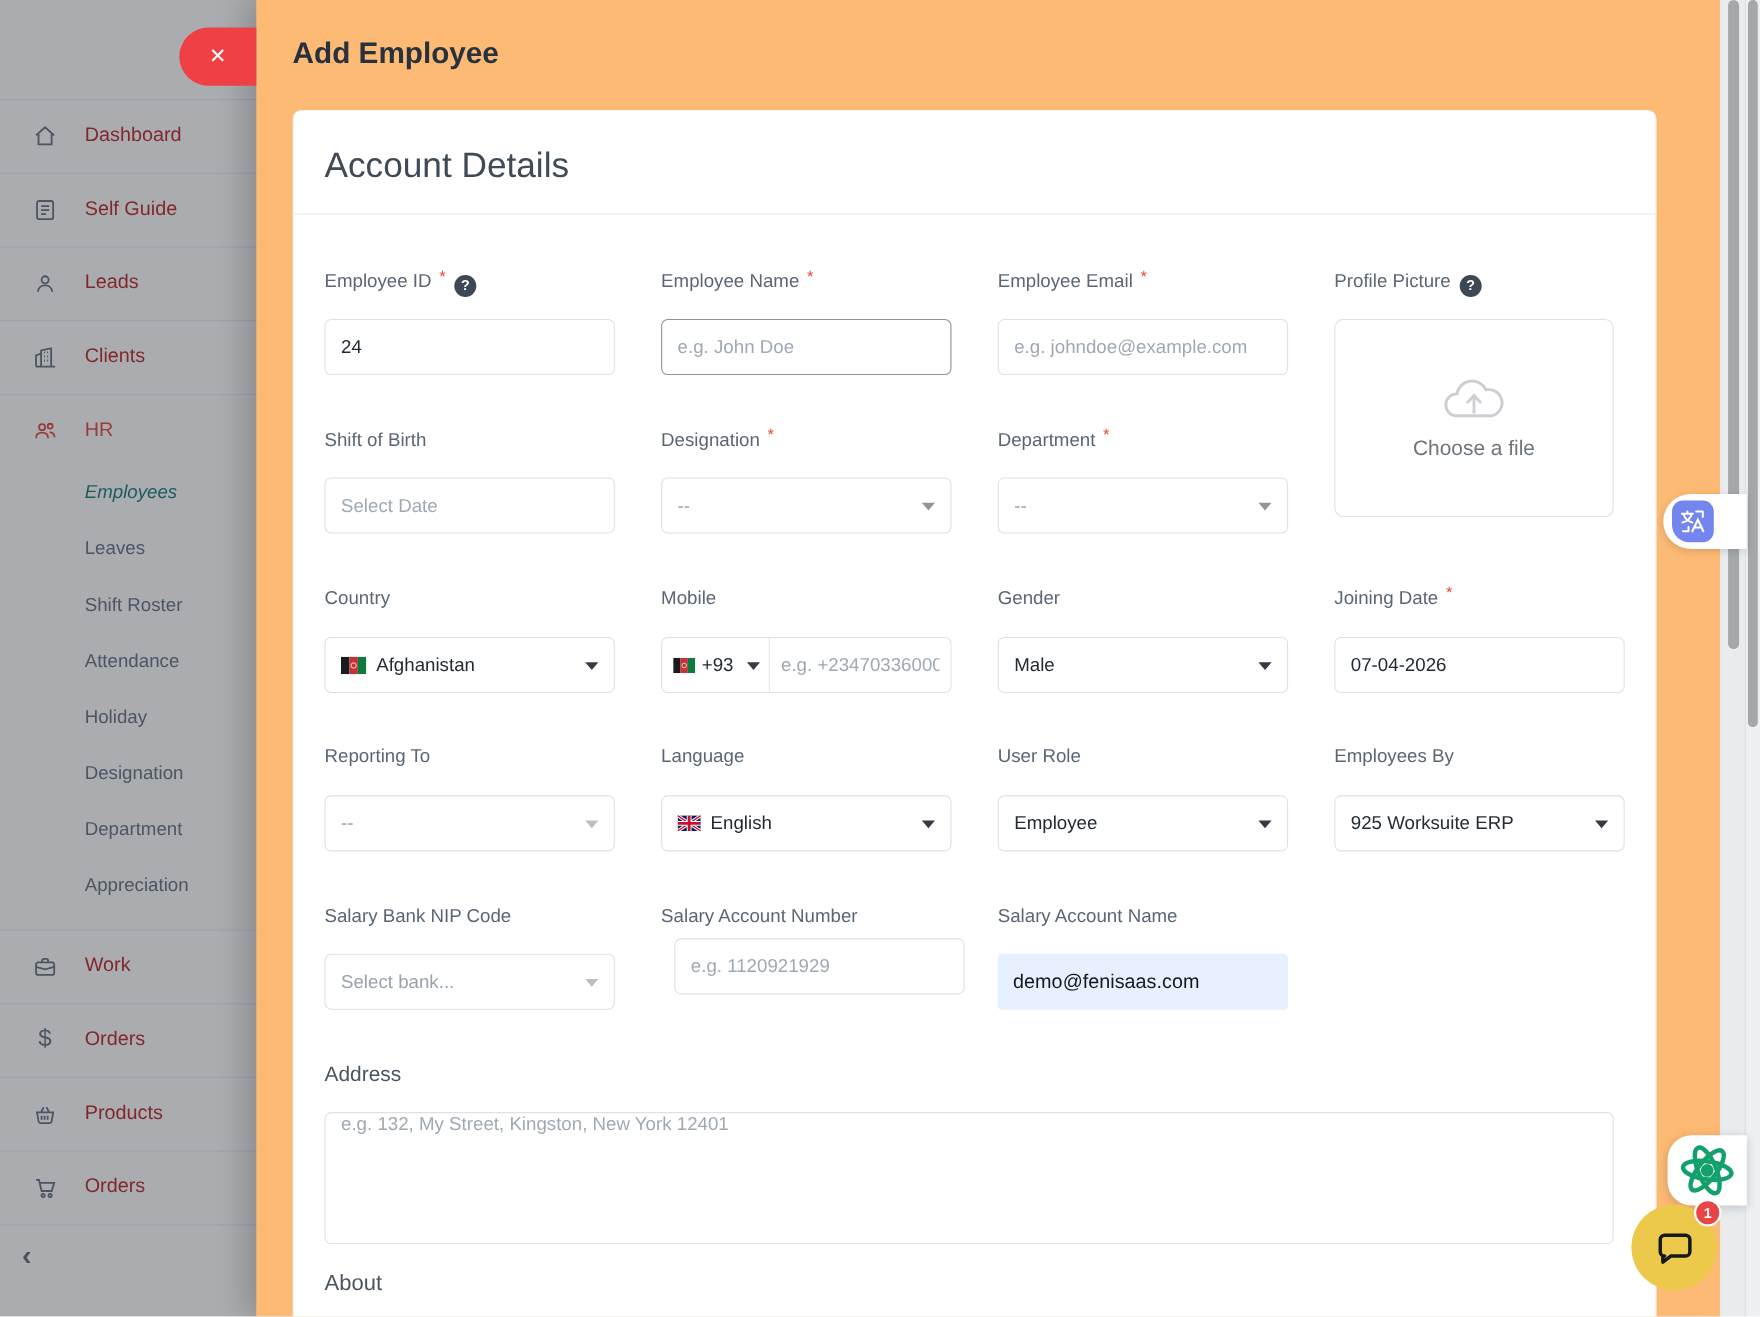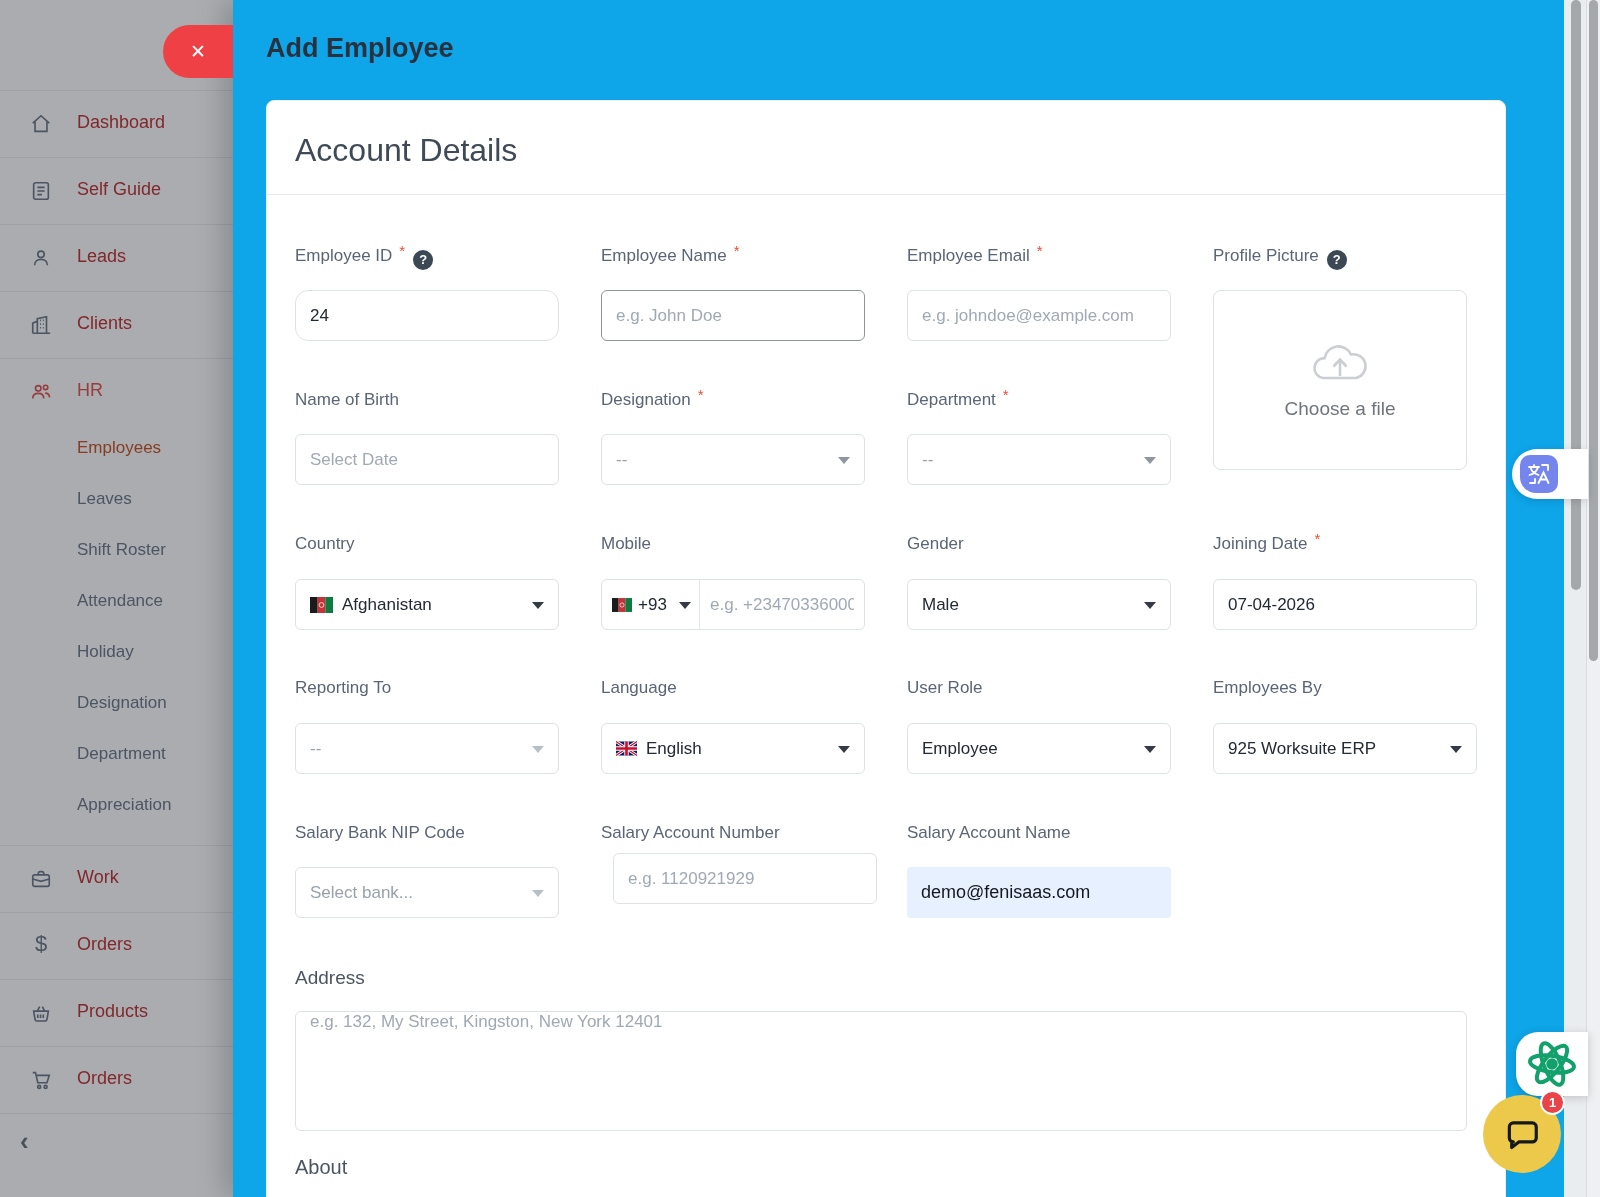--- a/index.html
+++ b/index.html
@@ -12,31 +12,31 @@
   .sb-head { position:absolute; left:0; top:0; width:233px; height:90px; }
   .sb-company { position:absolute; left:24px; top:14px; font-size:21px; font-weight:700; color:#2c3440; white-space:nowrap; }
   .sb-ws { position:absolute; left:24px; top:48px; display:flex; align-items:center; gap:9px; }
   .sb-dot { width:11px; height:11px; border-radius:50%; background:#2bc550; }
   .sb-ws-label { font-size:17px; color:#8a94a0; white-space:nowrap; }
   .nav-item { position:absolute; left:0; width:233px; height:67px; border-top:1px solid #e8ebef; }
   .nav-icon { position:absolute; left:30px; top:22px; width:22px; height:22px; color:#5d6a79; }
   .nav-label { position:absolute; left:77px; top:21px; font-size:18px; color:#b91c1c; }
   .nav-item.active .nav-icon, .nav-item.active .nav-label { color:#e0403a; }
   .sub-item { position:absolute; left:77px; height:51px; font-size:17px; color:#5d6a79; display:flex; align-items:center; }
-  .sub-item.active { color:#c2410c; }
+  .sub-item.active { color:#0f766e;font-style:italic; }
   .sb-foot { position:absolute; left:0; top:1113px; width:233px; height:84px; border-top:1px solid #e8ebef; }
   .sb-collapse { position:absolute; left:20px; top:12px; font-size:26px; font-weight:700; color:#59646f; }
   .overlay { position:absolute; left:0; top:0; width:233px; height:1197px; background:rgba(52,58,66,0.42); z-index:30; }
 
   
   .close-btn { position:absolute; left:163px; top:25px; width:70px; height:53px; background:#ef4145; border-radius:27px 0 0 27px; z-index:40; display:flex; align-items:center; justify-content:center; }
   .close-x { color:#fff; font-size:19px; font-weight:700; }
 
   
-  .panel { position:absolute; left:233px; top:0; width:1331px; height:1197px; background:#0ea5e9; z-index:10; box-shadow:-10px 0 26px rgba(0,0,0,0.22); }
+  .panel { position:absolute; left:233px; top:0; width:1331px; height:1197px; background:#fdba74; z-index:10; box-shadow:-10px 0 26px rgba(0,0,0,0.22); }
   .page-title { position:absolute; left:33px; top:33px; font-size:27px; font-weight:700; color:#28313e; }
   .card { position:absolute; left:33px; top:100px; width:1240px; height:1160px; background:#fff; border-radius:8px; border:1px solid #eceef1; }
   .card-title { position:absolute; left:28px; top:31px; font-size:32px; font-weight:500; color:#3f4a56; }
   .card-sep { position:absolute; left:0; top:93px; width:100%; height:1px; background:#e9ecef; }
 
   .f-label { position:absolute; font-size:17px; color:#5a6675; white-space:nowrap; }
   .req { color:#e74c3c; font-size:15px; position:relative; top:-5px; margin-left:7px; }
   .help { display:inline-flex; align-items:center; justify-content:center; width:20px; height:20px; border-radius:50%; background:#3c4854; color:#fff; font-size:13px; font-weight:700; margin-left:8px; position:relative; top:3px; }
 
   .inp, .sel { position:absolute; height:51px; width:264px; background:#fff; border:1px solid #dde2e8; border-radius:6px; font-size:17px; color:#222a33; }
@@ -198,32 +198,32 @@
       <div class="f-label" style="left:334px; top:145px;">
         <span>Employee Name</span><span class="req">*</span>
       </div>
       <div class="f-label" style="left:640px; top:145px;">
         <span>Employee Email</span><span class="req">*</span>
       </div>
       <div class="f-label" style="left:946px; top:145px;">
         <span>Profile Picture</span><span class="help">?</span>
       </div>
 
-      <input class="inp" style="left: 28px; top: 189px; border-radius: 13px;" value="24">
+      <input class="inp" style="left: 28px; top: 189px;" value="24">
       <input class="inp focus-ring" style="left: 334px; top: 189px;" placeholder="e.g. John Doe">
       <input class="inp" style="left: 640px; top: 189px;" placeholder="e.g. johndoe@example.com">
       <div class="upload-box">
         <svg width="62" height="46" viewBox="0 0 62 46">
           <path d="M14 38 a10 10 0 0 1 1.5-19.9 A14 14 0 0 1 42 14.5 A11 11 0 0 1 47 38 H14 Z" fill="none" stroke="#cbcfd3" stroke-width="2.6"></path>
           <path d="M31 36 V20 M24.5 26.5 L31 19.5 L37.5 26.5" fill="none" stroke="#cbcfd3" stroke-width="2.6"></path>
         </svg>
         <span class="upload-text">Choose a file</span>
       </div>
 
-      <div class="f-label" style="left:28px; top:289px;"><span>Name of Birth</span></div>
+      <div class="f-label" style="left:28px; top:289px;"><span>Shift of Birth</span></div>
       <div class="f-label" style="left:334px; top:289px;">
         <span>Designation</span><span class="req">*</span>
       </div>
       <div class="f-label" style="left:640px; top:289px;">
         <span>Department</span><span class="req">*</span>
       </div>
 
       <input class="inp" style="left: 28px; top: 333px;" placeholder="Select Date">
       <div class="sel" style="left:334px; top:333px;">
         <span class="muted">--</span>

